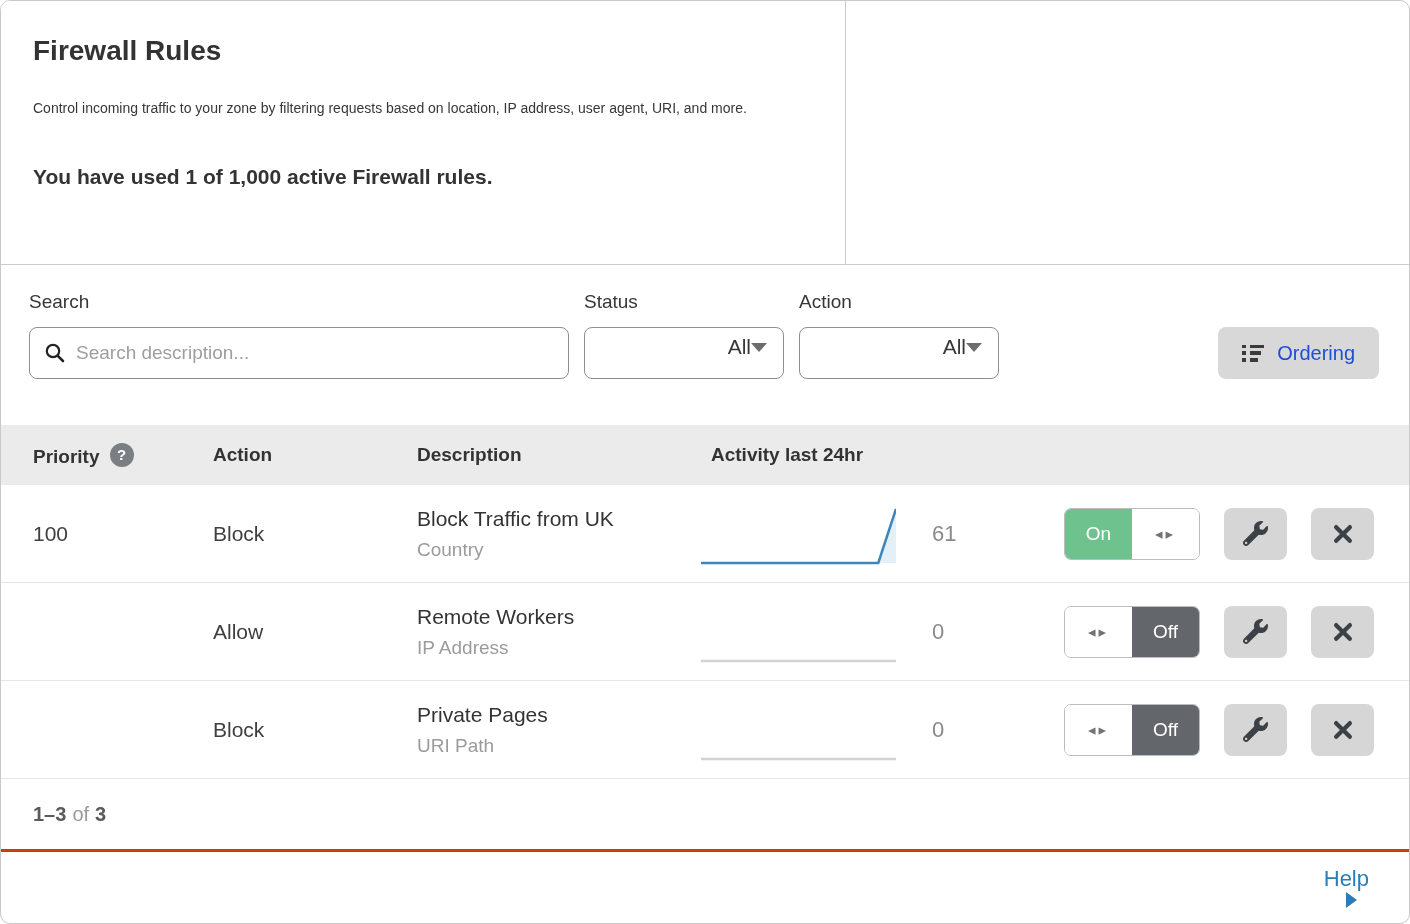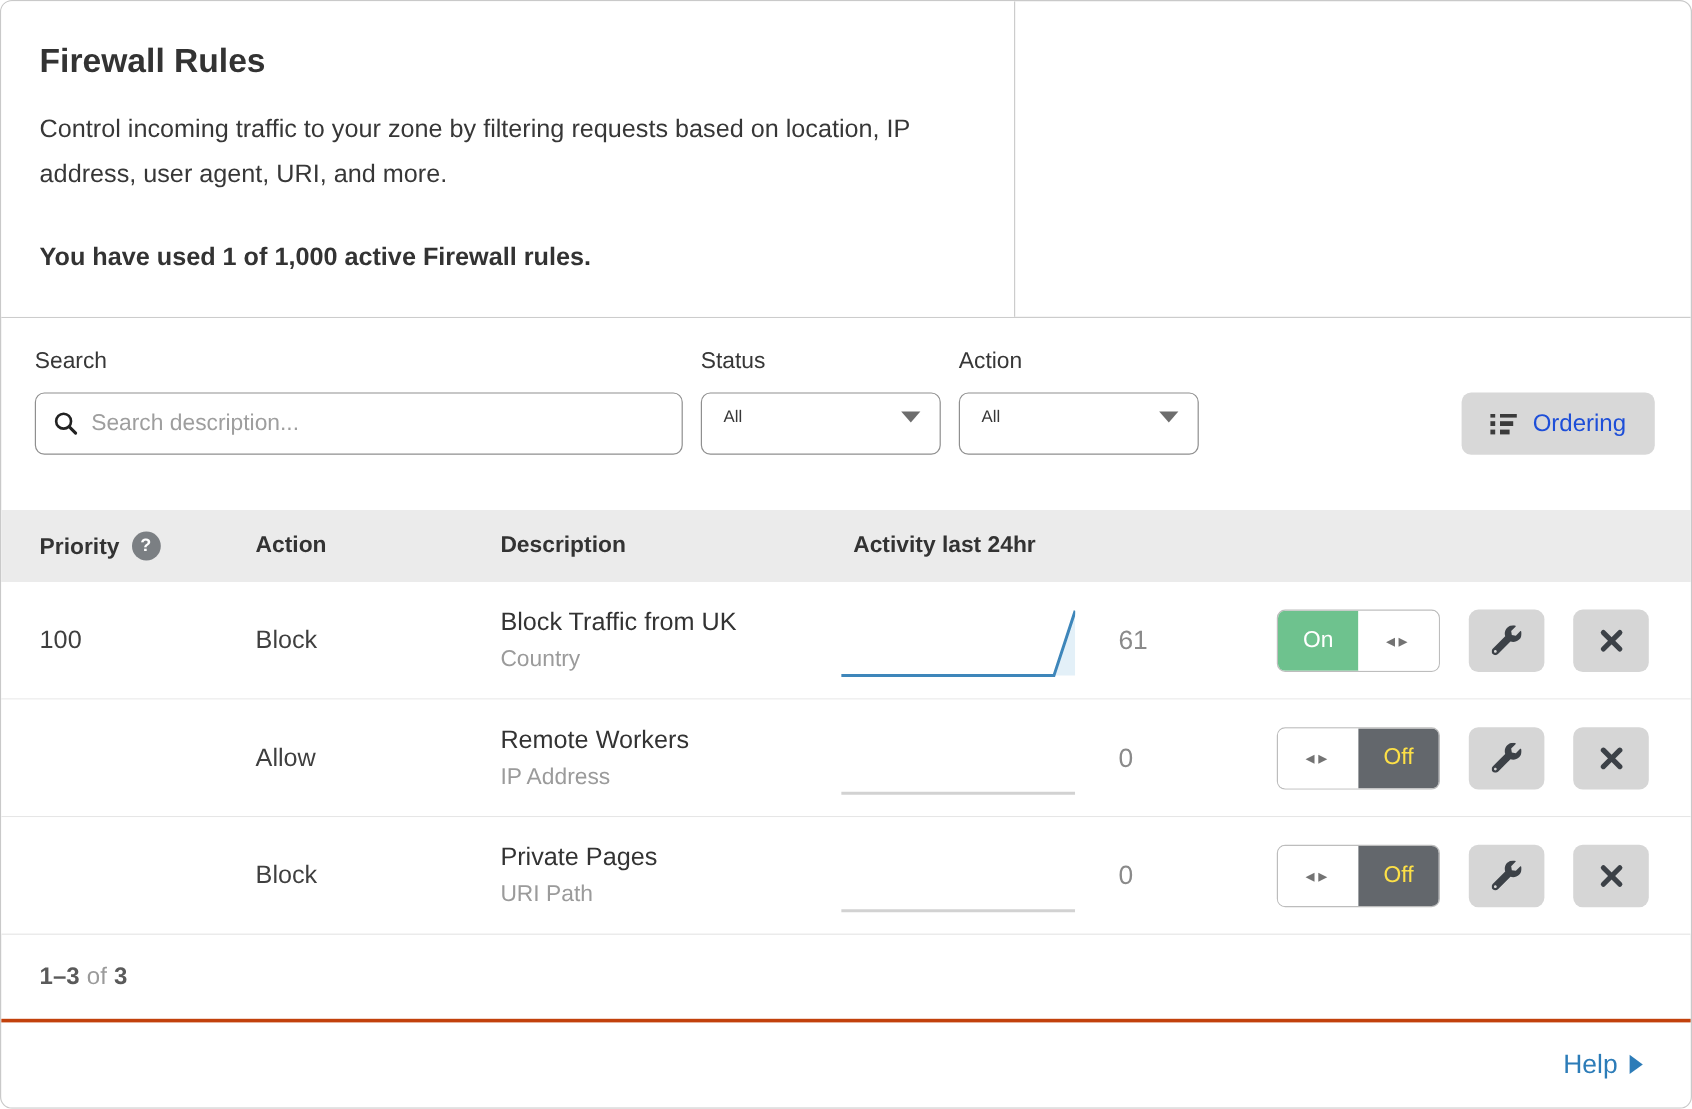--- a/index.html
+++ b/index.html
@@ -17,21 +17,21 @@
   }
 
   
   .top { display: flex; height: 264px; border-bottom: 1px solid #cccccc; }
   .intro {
     width: 845px; background: #fff;
     border-right: 1px solid #cccccc;
     padding: 34px 32px 0 32px;
   }
   .intro h1 { font-size: 28px; font-weight: bold; color: #333; margin-bottom: 22px; }
-  .intro .desc { font-size: 21px; line-height: 38px; color: #373737; max-width: 770px; }
+  .intro .desc { font-size: 14px; line-height: 38px; color: #373737; max-width: 770px; }
   .intro .usage { font-size: 21px; font-weight: bold; margin-top: 38px; color: #333; }
   .cta-panel {
     flex: 1; background: #f5f5f5;
     display: flex; align-items: center; justify-content: center;
   }
   .btn-primary {
     background: #2f7cba; color: #fff;
     font-family: inherit; font-size: 20px;
     border: none; border-radius: 7px;
     height: 48px; padding: 0 28px;
@@ -50,23 +50,23 @@
   }
   .input-wrap input {
     border: none; outline: none; flex: 1;
     font-family: inherit; font-size: 19px; color: #373737;
     margin-left: 10px; background: transparent;
   }
   .input-wrap input::placeholder { color: #9e9e9e; }
   .select-box {
     width: 200px; height: 52px;
     border: 1px solid #8f8f8f; border-radius: 8px;
-    display: flex; align-items: center; justify-content: space-between;
+    display: flex; align-items: center; justify-content: flex-end;
     padding: 0 16px 12px 18px; background: #fff;
-    font-size: 14px; color: #373737; cursor: pointer;
+    font-size: 21px; color: #373737; cursor: pointer;
   }
   .caret-down {
     width: 0; height: 0;
     border-left: 8px solid transparent; border-right: 8px solid transparent;
     border-top: 9px solid #6d6d6d;
   }
   .ordering-btn {
     margin-left: auto; margin-top: 36px;
     height: 52px; padding: 0 24px;
     background: #d8d8d8; border: none; border-radius: 8px;
@@ -113,21 +113,21 @@
     margin-left: auto; display: flex; align-items: center;
     gap: 24px; padding-right: 35px;
   }
   .toggle {
     display: flex; width: 136px; height: 52px;
     border: 1px solid #bdbdbd; border-radius: 7px;
     overflow: hidden; background: #fff; cursor: pointer;
   }
   .seg { flex: 1; display: flex; align-items: center; justify-content: center; font-size: 19px; }
   .seg-on  { background: #6ec28e; color: #fff; }
-  .seg-off { background: #63676c; color: #fde047; }
+  .seg-off { background: #63676c; color: #ffffff; }
   .seg-arrows { background: #fff; color: #737373; font-size: 15px; letter-spacing: 3px; }
   .icon-btn {
     width: 63px; height: 52px;
     background: #d6d6d6; border: none; border-radius: 8px;
     display: flex; align-items: center; justify-content: center;
     cursor: pointer;
   }
 
   
   .footer-count {
@@ -136,21 +136,21 @@
     font-size: 20px; color: #9a9a9a;
   }
   .footer-count .strong { color: #5a5a5a; font-weight: bold; }
   .footer-count span { margin-right: 6px; }
   .footer-help {
     height: 70px; display: flex; align-items: center; justify-content: flex-end;
     padding-right: 40px;
   }
   .help-link {
     display: flex; align-items: center;
-    font-size: 22px; color: #2c7cb8; text-decoration: none; cursor: pointer;
+    font-size: 22px; color: #2c7cb8; text-decoration: none; cursor: pointer; flex-direction: column;
   }
   .help-arrow {
     width: 0; height: 0; margin-left: 10px;
     border-top: 8px solid transparent; border-bottom: 8px solid transparent;
     border-left: 11px solid #2d7cb8;
   }
 </style>
 </head>
 <body>
 

